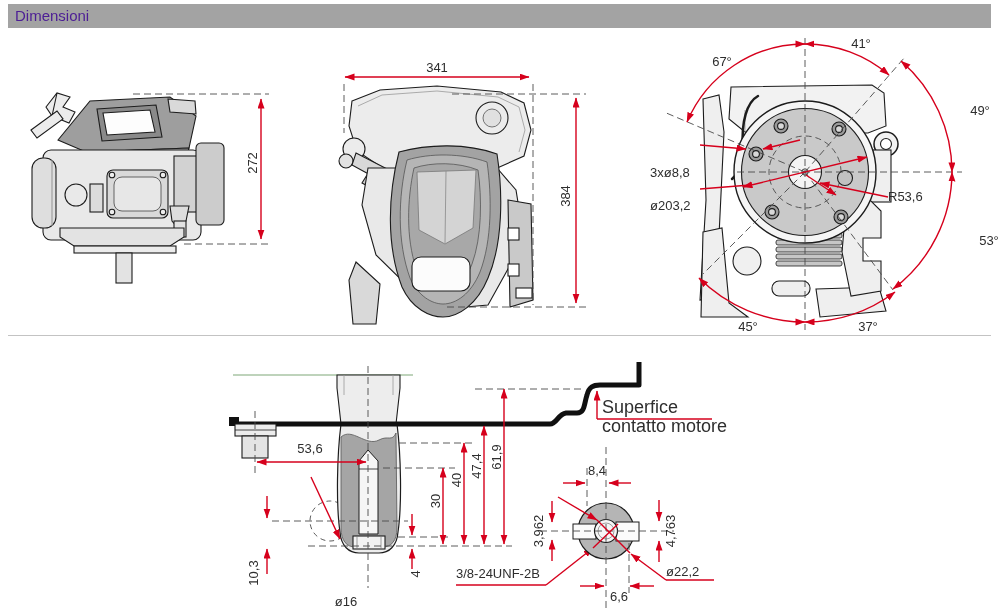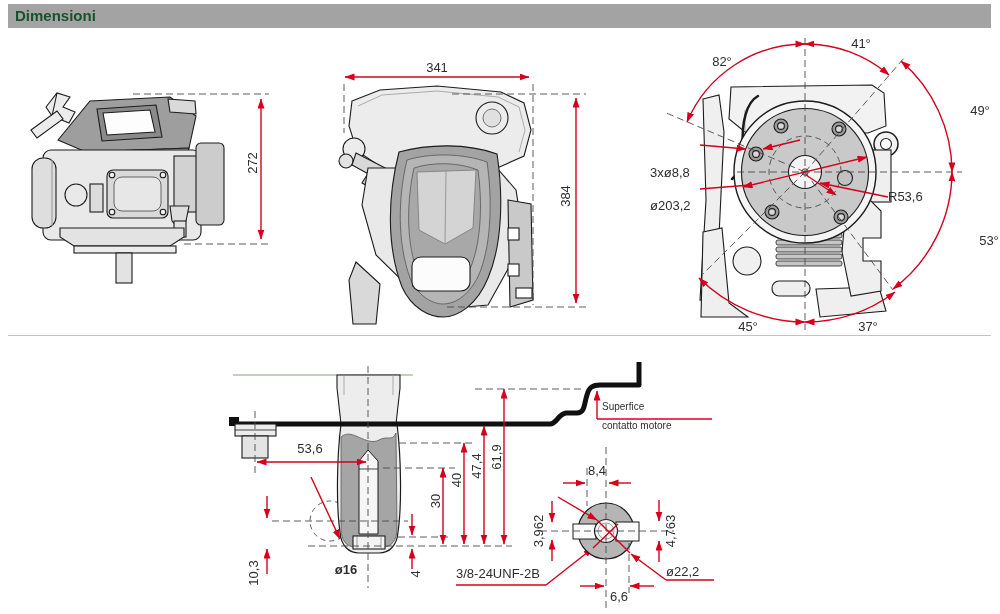--- a/index.html
+++ b/index.html
@@ -1,23 +1,23 @@
 <!DOCTYPE html>
 <html><head>
 <meta charset="utf-8">
 <style>
   html,body{margin:0;padding:0;background:#fff;}
   #page{position:relative;width:1000px;height:614px;background:#ffffff;overflow:hidden;
         font-family:"Liberation Sans",sans-serif;}
   #hdr{position:absolute;left:8px;top:4px;width:983px;height:24px;background:#a3a3a3;}
-  #hdr span{display:block;padding-left:7px;line-height:24px;font-size:15px;font-weight:bold;color:#14532d;}
+  #hdr span{display:block;padding-left:7px;line-height:24px;font-size:15px;font-weight:normal;color:#4c1d95;}
   #divider{position:absolute;left:8px;top:335px;width:983px;height:1px;background:#c3c3c3;}
   svg{position:absolute;left:0;top:0;}
   .lbl{position:absolute;font-size:13px;color:#2e2e2e;white-space:nowrap;line-height:14px;}
-  .sm{font-size:10px;text-align:center;}
+  .sm{font-size:18px;text-align:center;}
   .ctr{transform:translate(-50%,-50%);}
   .rot{transform:translate(-50%,-50%) rotate(-90deg);}
 </style>
 </head>
 <body>
 
 <div id="page">
 
   <div id="hdr">
     <span>Dimensioni</span>
@@ -238,37 +238,37 @@
       <path d="M593,548 L618,524"></path>
       <path d="M666,580 H714"></path>
       <path d="M666,580 L631,554" marker-end="url(#ae)"></path>
     </g>
   </svg>
 
   <div class="lbl rot" style="left:253px;top:163px;">272</div>
   <div class="lbl ctr" style="left:437px;top:68px;">341</div>
   <div class="lbl rot" style="left:566px;top:196px;">384</div>
 
-  <div class="lbl ctr" style="left:722px;top:62px;">82°</div>
+  <div class="lbl ctr" style="left:722px;top:62px;">67°</div>
   <div class="lbl ctr" style="left:861px;top:44px;">41°</div>
   <div class="lbl ctr" style="left:946px;top:111px;margin-left:34px;">49°</div>
   <div class="lbl ctr" style="left:945px;top:241px;margin-left:44px;">53°</div>
   <div class="lbl ctr" style="left:868px;top:327px;text-align:right;">37°</div>
   <div class="lbl ctr" style="left:748px;top:327px;">45°</div>
   <div class="lbl" style="left:650px;top:135px;margin-top:31px;">3xø8,8</div>
   <div class="lbl" style="left:650px;top:180px;margin-top:19px;">ø203,2</div>
   <div class="lbl" style="left:888px;top:190px;">R53,6</div>
 
   <div class="lbl ctr" style="left:310px;top:449px;">53,6</div>
   <div class="lbl rot" style="left:436px;top:501px;">30</div>
   <div class="lbl rot" style="left:457px;top:480px;">40</div>
   <div class="lbl rot" style="left:477px;top:466px;">47,4</div>
   <div class="lbl rot" style="left:497px;top:457px;">61,9</div>
   <div class="lbl rot" style="left:254px;top:573px;">10,3</div>
-  <div class="lbl ctr" style="left:346px;top:570px;font-weight:bold;">ø16</div>
+  <div class="lbl ctr" style="left:346px;top:602px;">ø16</div>
   <div class="lbl rot" style="left:416px;top:574px;">4</div>
   <div class="lbl" style="left:456px;top:567px;">3/8-24UNF-2B</div>
   <div class="lbl sm" style="left:602px;top:400px;">Superfice</div>
   <div class="lbl sm" style="left:602px;top:419px;">contatto motore</div>
 
   <div class="lbl ctr" style="left:597px;top:471px;">8,4</div>
   <div class="lbl ctr" style="left:619px;top:597px;">6,6</div>
   <div class="lbl rot" style="left:539px;top:531px;">3,962</div>
   <div class="lbl rot" style="left:671px;top:531px;">4,763</div>
   <div class="lbl" style="left:666px;top:565px;">ø22,2</div>

